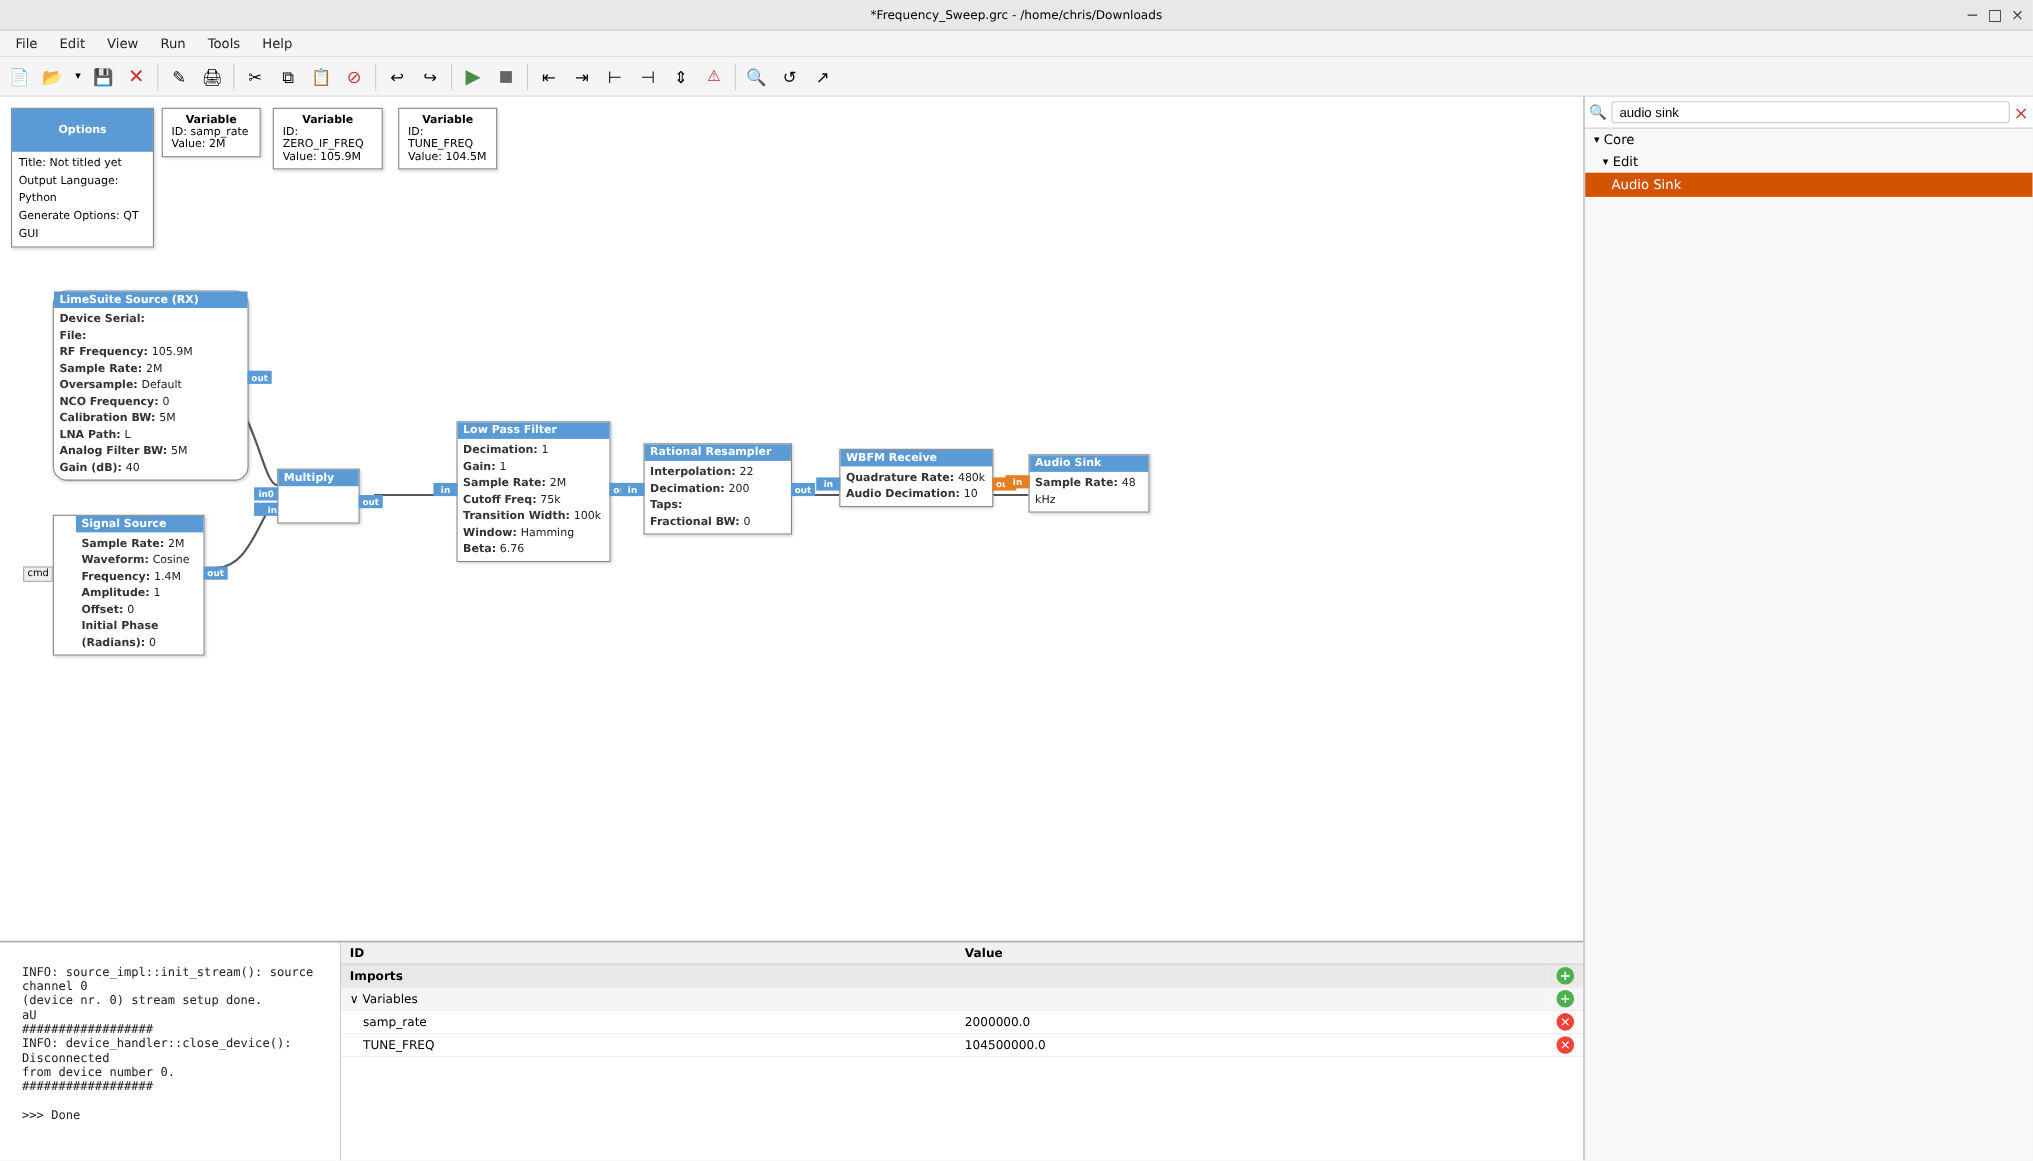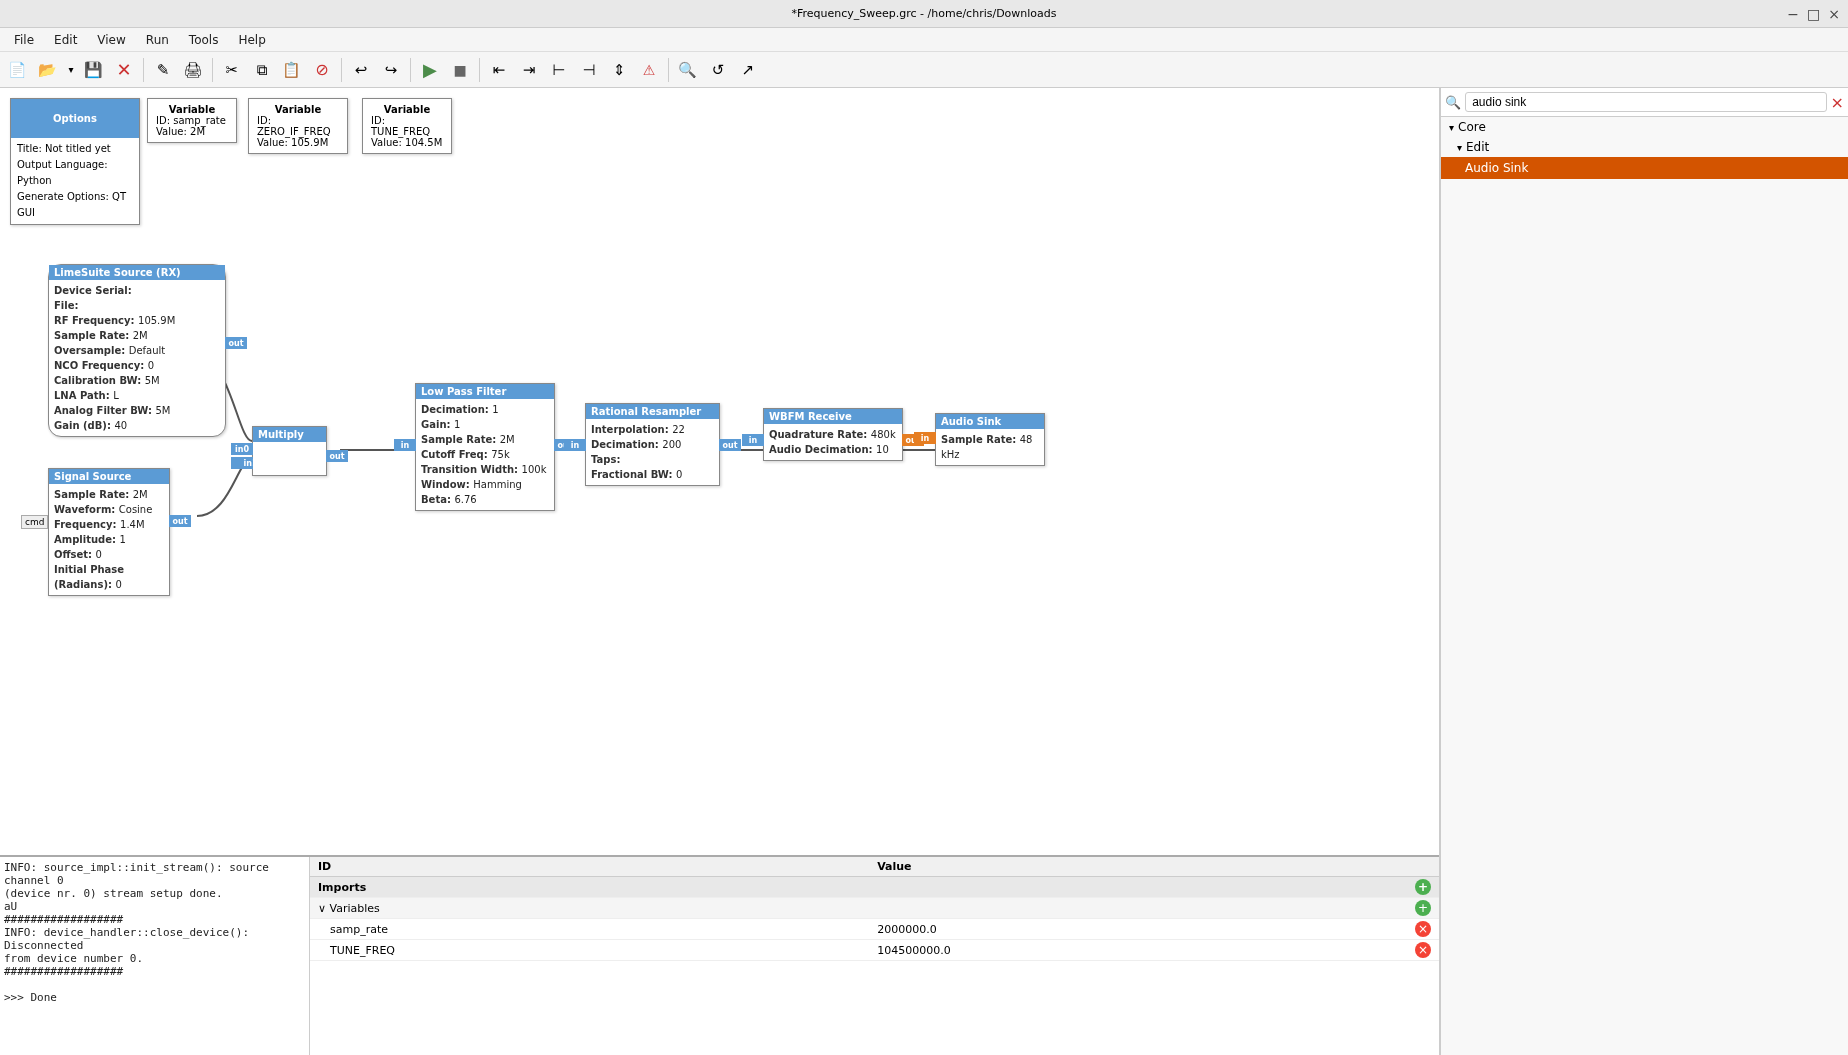--- a/index.html
+++ b/index.html
@@ -23,21 +23,21 @@
 
     
     #main { display: flex; height: calc(1055px - 28px - 24px - 36px); }
 
     
     #canvas-area { flex: 1; display: flex; flex-direction: column; background: #fff; border-right: 1px solid #ccc; }
     #flow-canvas { flex: 1; position: relative; background: #fff; overflow: hidden; }
 
     
     #bottom-panel { height: 200px; display: flex; border-top: 2px solid #aaa; }
-    #log-panel { width: 310px; background: #fff; border-right: 1px solid #ccc; padding: 4px; font-size: 11px; font-family: monospace; overflow: auto; color: #222; }
+    #log-panel { width: 310px; background: #fff; border-right: 1px solid #ccc; padding: 20px; font-size: 11px; font-family: monospace; overflow: auto; color: #222; }
     #properties-panel { flex: 1; background: #fff; overflow: auto; }
     #props-table { width: 100%; border-collapse: collapse; font-size: 11px; }
     #props-table th { background: #f0f0f0; border-bottom: 1px solid #ccc; padding: 3px 8px; text-align: left; font-weight: bold; }
     #props-table td { padding: 2px 8px; border-bottom: 1px solid #eee; }
     .props-section { background: #e8e8e8; font-weight: bold; }
     .props-subsection { background: #f5f5f5; }
     .props-action-btn { width: 16px; height: 16px; border-radius: 50%; display: inline-flex; align-items: center; justify-content: center; font-size: 12px; cursor: pointer; }
     .props-add { background: #4caf50; color: white; }
     .props-del { background: #f44336; color: white; }
 
@@ -190,21 +190,21 @@
           <div><span class="lbl">NCO Frequency: </span><span class="val">0</span></div>
           <div><span class="lbl">Calibration BW: </span><span class="val">5M</span></div>
           <div><span class="lbl">LNA Path: </span><span class="val">L</span></div>
           <div><span class="lbl">Analog Filter BW: </span><span class="val">5M</span></div>
           <div><span class="lbl">Gain (dB): </span><span class="val">40</span></div>
         </div>
 
         <div class="port port-out" style="top:72px;right:-22px;">out</div>
       </div>
 
-      <div class="flow-block" style="left:48px;top:380px;width:122px;">
+      <div class="flow-block" style="left:48px;top:380px;width:138px;padding-left:20px;">
         <div class="flow-block-title">Signal Source</div>
         <div class="flow-block-body">
           <div><span class="lbl">Sample Rate: </span><span class="val">2M</span></div>
           <div><span class="lbl">Waveform: </span><span class="val">Cosine</span></div>
           <div><span class="lbl">Frequency: </span><span class="val">1.4M</span></div>
           <div><span class="lbl">Amplitude: </span><span class="val">1</span></div>
           <div><span class="lbl">Offset: </span><span class="val">0</span></div>
           <div><span class="lbl">Initial Phase (Radians): </span><span class="val">0</span></div>
         </div>
 

